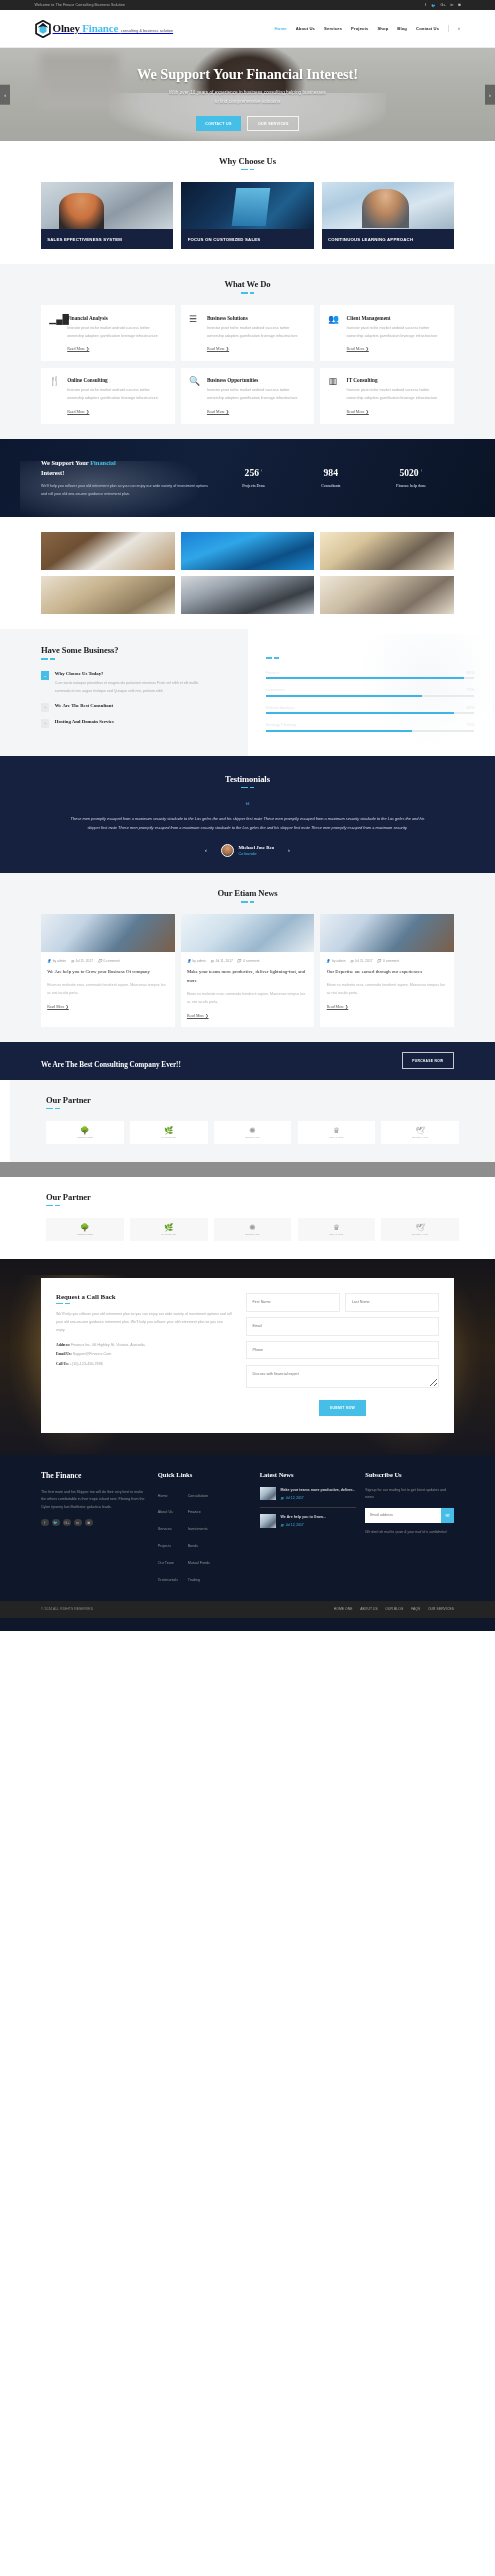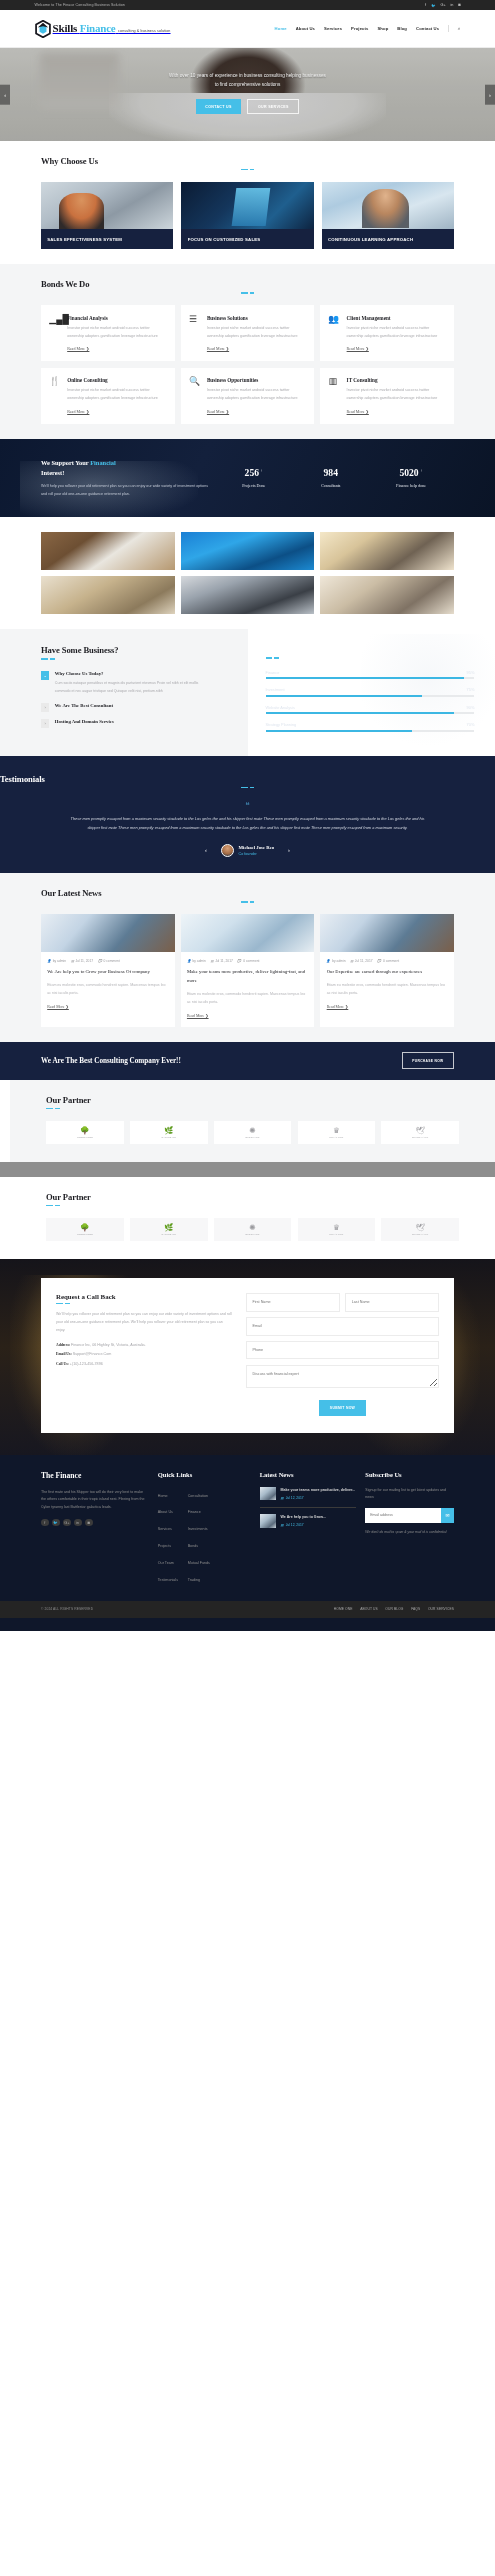--- a/index.html
+++ b/index.html
@@ -53,21 +53,21 @@
   .btn-primary { background:#45bfe8; color:#fff; font-size:3.6px; font-weight:bold; letter-spacing:0.3px;
     padding:4.8px 9.6px; border:none; }
   .btn-ghost { background:transparent; color:#fff; font-size:3.6px; font-weight:bold; letter-spacing:0.3px;
     padding:4.8px 9.6px; border:0.7px solid rgba(255,255,255,.8); }
   .hero-arrow { position:absolute; top:50%; transform:translateY(-50%); width:10.3px; height:20.6px;
     background:rgba(40,40,40,.55); color:#fff; display:flex; align-items:center; justify-content:center; font-size:5.5px; }
   .hero-arrow.left { left:0; } .hero-arrow.right { right:0; }
 
   
   .sec { padding:15px 0; }
-  .sec-head { margin-bottom:11.7px; }
+  .sec-head { text-align:center; margin-bottom:11.7px; }
   .sec-head.left { text-align:left; }
   .sec-title { font-family:"Liberation Serif", serif; font-weight:bold; font-size:8.6px; color:#1d1d22; letter-spacing:-0.1px; }
   .dash { display:flex; gap:2.1px; justify-content:center; margin-top:2.8px; }
   .sec-head.left .dash { justify-content:flex-start; }
   .dash i { display:block; width:6.9px; height:1.4px; background:#45bfe8; }
   .dash i:nth-child(2) { width:4.8px; }
 
   
   .why { background:#fff; }
   .why-grid { display:flex; gap:8.3px; }
@@ -169,21 +169,21 @@
   .ni2 { background:linear-gradient(140deg,#eef4f8 0%,#cfe0ec 35%,#9ab7cd 65%,#e7eef3 100%); }
   .news-body { padding:6.9px 6.2px 8.3px; }
   .news-meta { display:flex; gap:4.8px; align-items:center; color:#9b9b9f; font-size:3.3px; }
   .news-meta span { display:flex; align-items:center; gap:1.4px; }
   .news-title { font-family:"Liberation Serif", serif; font-size:4.8px; color:#1d1d22; line-height:1.85; margin-top:4.8px; }
   .news-text { font-size:3.6px; line-height:2.15; color:#b3b3b7; margin-top:5.5px; }
   .news-more { font-family:"Liberation Serif", serif; font-size:3.9px; color:#555; margin-top:6.2px; display:inline-block; }
 
   
   .cta { background:#16213f; padding:10.3px 0; }
-  .cta .wrap { display:flex; justify-content:space-between; align-items:center; }
+  .cta .wrap { display:flex; justify-content:space-between; align-items:flex-end; }
   .cta-title { font-family:"Liberation Serif", serif; font-weight:bold; color:#fff; font-size:7.2px; }
   .cta-btn { border:0.7px solid rgba(255,255,255,.75); background:transparent; color:#fff;
     font-size:3.3px; font-weight:bold; letter-spacing:0.3px; padding:5.5px 9.6px; }
 
   
   .partners { background:#f4f5f6; padding:15px 9px 18px;margin-left:10px; }
   .partners.alt { background:#fff; }
   .pgrid { display:flex; gap:6.2px; margin-top:9.6px; }
   .pcard { flex:1; background:#fff; height:23.4px; display:flex; flex-direction:column;
     align-items:center; justify-content:center; gap:1.4px; }
@@ -268,21 +268,21 @@
     <a class="brand" href="#">
       <span class="brand-mark">
         <svg width="16" height="18" viewBox="0 0 46 52">
           <polygon points="23,2 43,13 43,39 23,50 3,39 3,13" fill="none" stroke="#16161d" stroke-width="5"></polygon>
           <polygon points="23,14 33,20 33,34 23,40 13,34 13,20" fill="#45bfe8"></polygon>
           <polygon points="8,22 23,8 38,22 23,18" fill="#16161d"></polygon>
         </svg>
       </span>
       <span class="brand-text">
         <span class="brand-title">
-          <span class="b1">Skills</span>
+          <span class="b1">Olney</span>
           <span class="b2">Finance</span>
         </span>
         <span class="brand-sub">consulting &amp; business solution</span>
       </span>
     </a>
     <nav class="mainmenu" id="mainmenu">
         <a href="#" class="active">Home</a>
         <a href="#" class="">About Us</a>
         <a href="#" class="">Services</a>
         <a href="#" class="">Projects</a>
@@ -294,20 +294,21 @@
       </nav>
   </div>
 </div>
 
 <div class="hero">
   <div class="hero-bg"></div>
   <div class="hero-shade"></div>
   <div class="hero-arrow left">‹</div>
   <div class="hero-arrow right">›</div>
   <div class="hero-inner">
+    <div class="hero-title">We Support Your Financial Interest!</div>
     <div class="hero-sub">
       <div>With over 10 years of experience in business consulting helping businesses</div>
       <div>to find comprehensive solutions</div>
     </div>
     <div class="hero-btns">
       <button class="btn-primary">CONTACT US</button>
       <button class="btn-ghost">OUR SERVICES</button>
     </div>
   </div>
 </div>
@@ -334,21 +335,21 @@
      <div class="why-img wi3"></div>
      <div class="why-label">CONITINUOUS LEARNING APPROACH</div>
    </div>
       </div>
   </div>
 </div>
 
 <div class="sec what">
   <div class="wrap">
     <div class="sec-head">
-      <div class="sec-title">Bonds We Do</div>
+      <div class="sec-title">What We Do</div>
       <div class="dash">
           <i></i>
           <i></i>
         </div>
     </div>
     <div class="svc-grid" id="svc-grid">
         <div class="svc">
      <div class="svc-icon">▁▄█</div>
      <div class="svc-body">
        <div class="svc-title">Financial Analysis</div>
@@ -544,21 +545,21 @@
         <div class="testi-role">Co founder</div>
       </div>
     </div>
     <div class="testi-nav">›</div>
   </div>
 </div>
 
 <div class="sec news">
   <div class="wrap">
     <div class="sec-head">
-      <div class="sec-title">Our Latest News</div>
+      <div class="sec-title">Our Etiam News</div>
       <div class="dash">
           <i></i>
           <i></i>
         </div>
     </div>
     <div class="news-grid" id="news-grid">
         <div class="news-card">
      <div class="news-img ni1"></div>
      <div class="news-body">
        <div class="news-meta">

